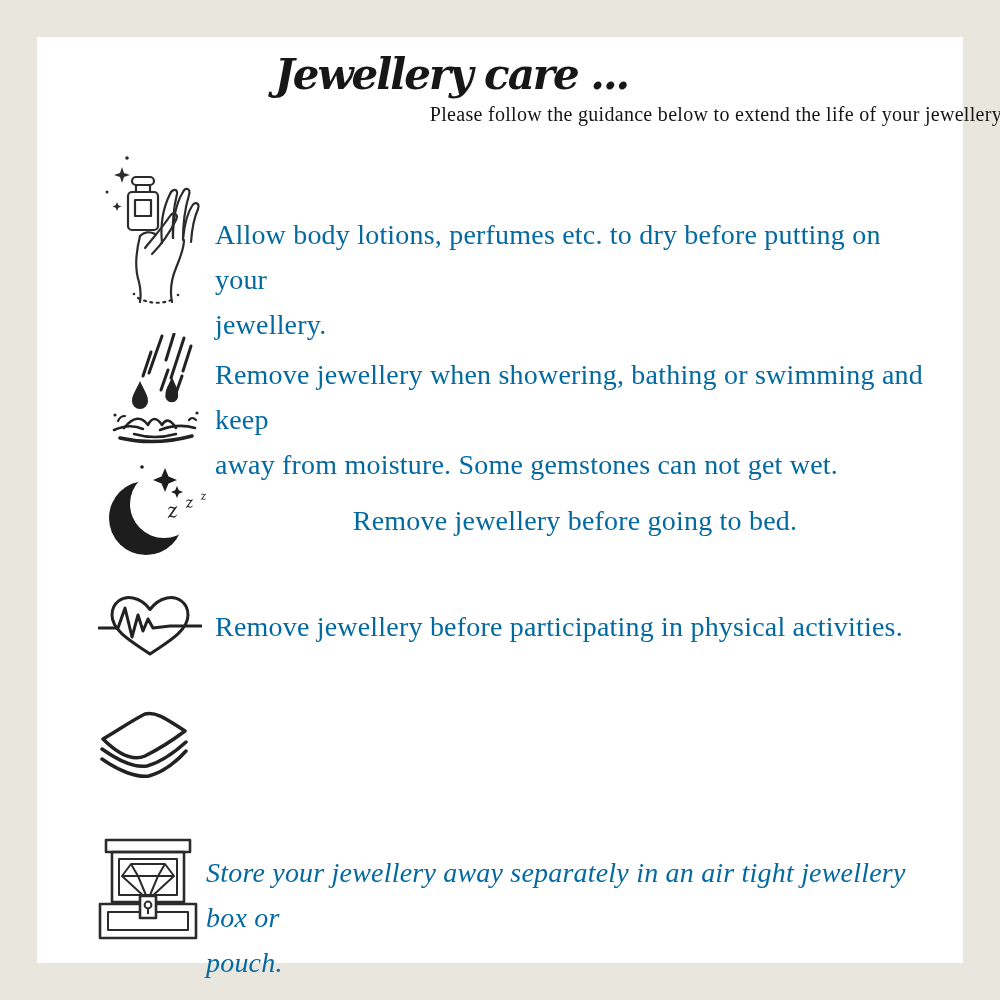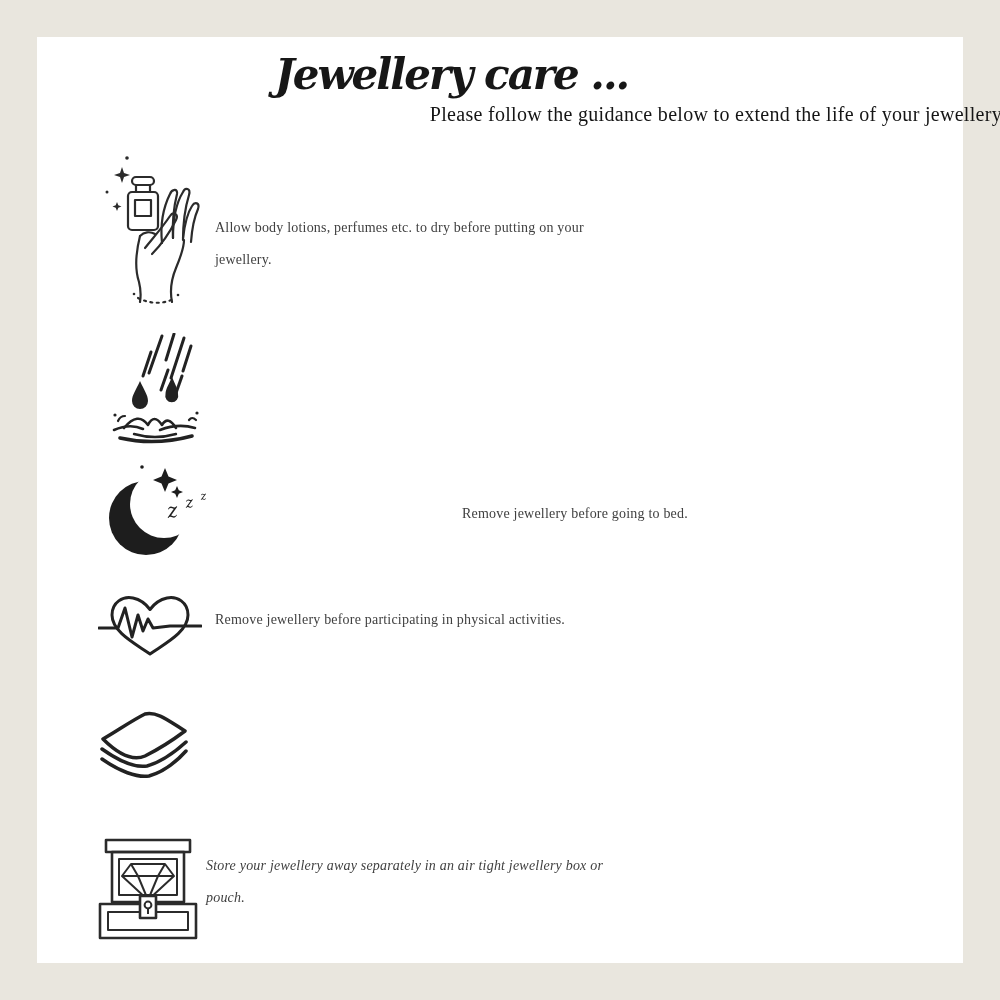--- a/index.html
+++ b/index.html
@@ -29,24 +29,24 @@
   .subtitle{
     position:absolute;
     top:103px;left:2px;width:1000px;
     text-align:right;
     font-size:20px;
     letter-spacing:0.3px;
     color:#151515;
   }
   .tip-text{
     position:absolute;
-    font-size:14px;
-    line-height:32px;
+    font-size:28px;
+    line-height:45px;
     letter-spacing:0.2px;
-    color:#404040;
+    color:#0369a1;
     white-space:pre-line;
     width:720px;
   }
   .icon{position:absolute;}
   .icon svg{display:block;width:100%;height:100%;}
   .zchar{font-family:"DejaVu Serif", serif;font-style:italic;fill:#222;}
 </style>
 </head>
 <body>
 
@@ -105,20 +105,22 @@
       <path d="M4,97 Q20,90 33,96" stroke-width="2.6"></path>
       <path d="M50,97 Q68,90 85,95" stroke-width="2.6"></path>
       <path d="M10,105 Q45,113 82,103" stroke-width="3.6"></path>
       <path d="M24,101 Q45,107 66,101" stroke-width="2.4"></path>
       <path d="M8,88 Q10,83 15,83" stroke-width="2.2"></path>
       <path d="M79,87 Q82,83 86,87" stroke-width="2.2"></path>
       <circle cx="5" cy="82" r="1.6" fill="#222" stroke="none"></circle>
       <circle cx="87" cy="80" r="1.6" fill="#222" stroke="none"></circle>
     </svg>
   </div>
+  <div class="tip-text" style="left:215px;top:352px;">Remove jewellery when showering, bathing or swimming and keep
+away from moisture. Some gemstones can not get wet.</div>
 
   <div class="icon" style="left:106px;top:462px;width:112px;height:96px;">
     <svg viewBox="0 0 112 96">
       <circle cx="40" cy="56" r="37" fill="#1d1d1d"></circle>
       <circle cx="58" cy="42" r="34" fill="#ffffff"></circle>
       <path d="M59,6 L62.5,14.5 L71,18 L62.5,21.5 L59,30 L55.5,21.5 L47,18 L55.5,14.5 Z" fill="#1d1d1d"></path>
       <path d="M71,24 l1.8,4.2 4.2,1.8 -4.2,1.8 -1.8,4.2 -1.8,-4.2 -4.2,-1.8 4.2,-1.8 z" fill="#1d1d1d"></path>
       <circle cx="36" cy="5" r="1.8" fill="#1d1d1d"></circle>
       <text class="zchar" x="62" y="56" font-size="20" transform="rotate(-8 62 56)">z</text>
       <text class="zchar" x="80" y="46" font-size="15" transform="rotate(-8 80 46)">z</text>

